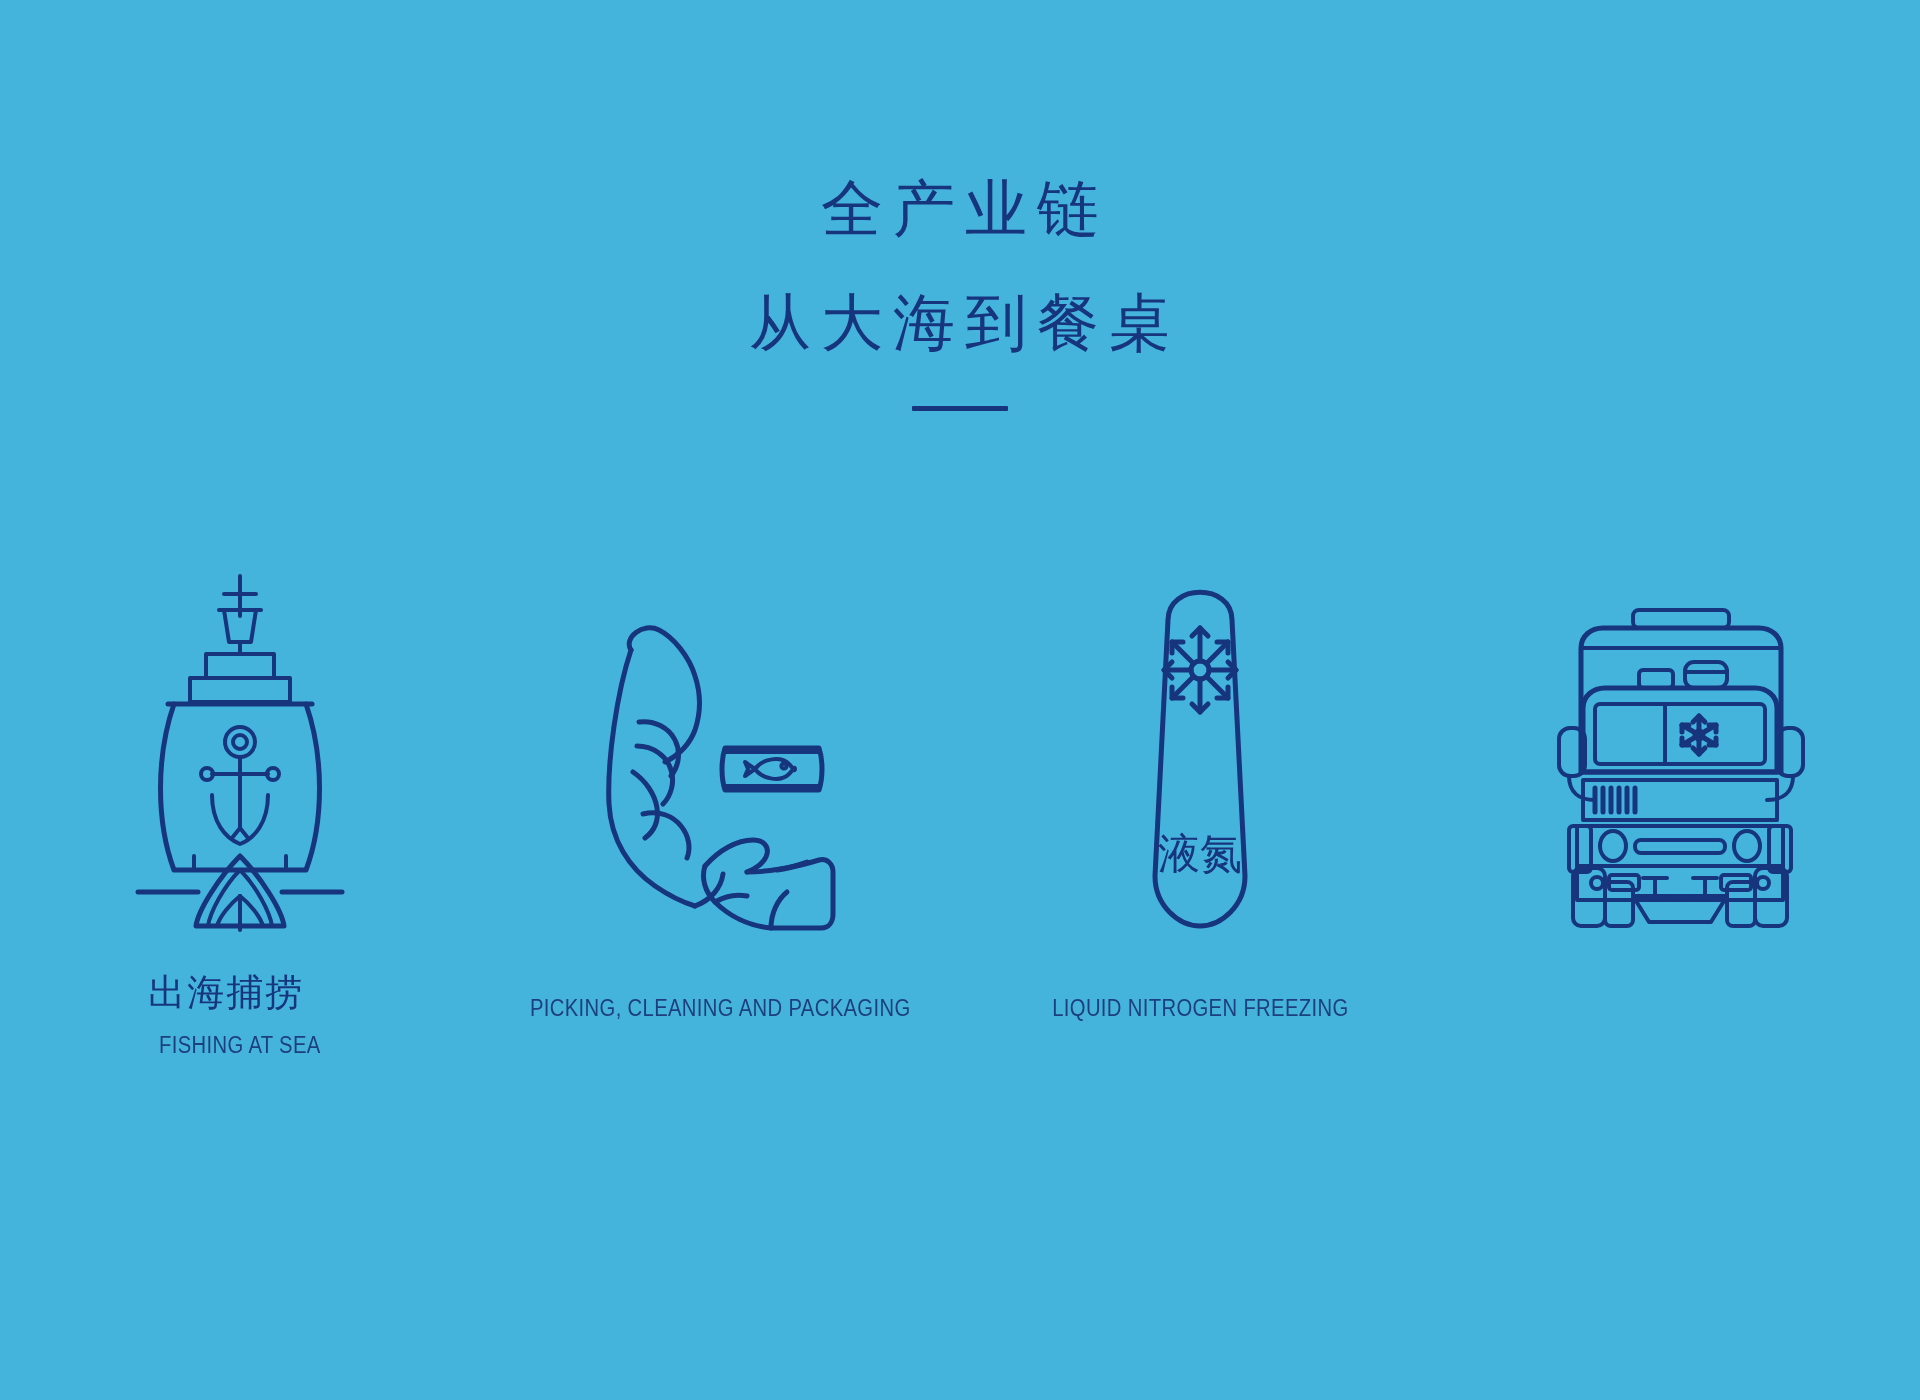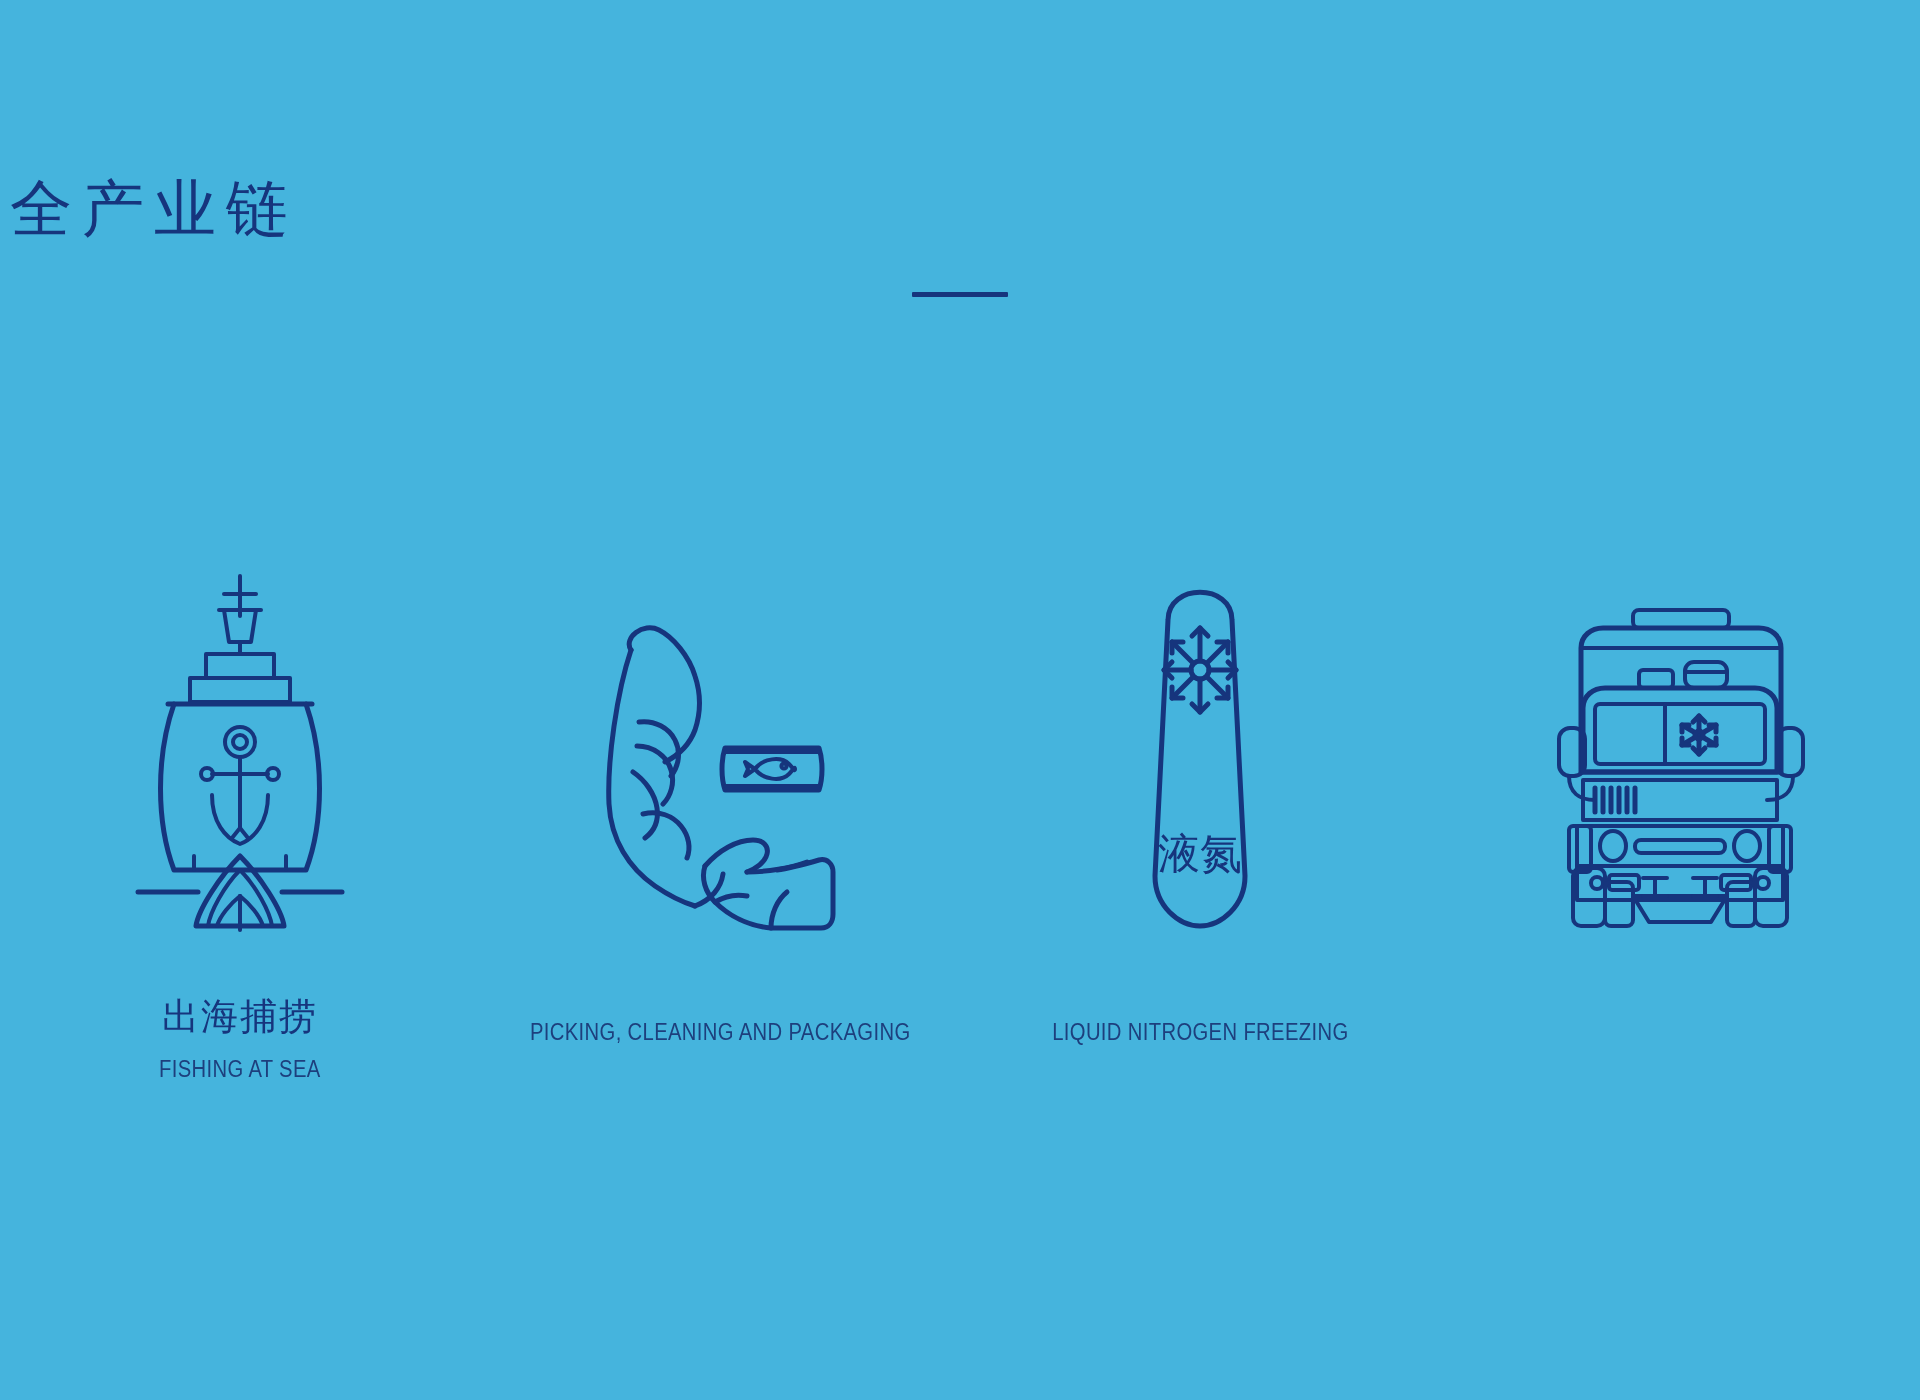--- a/index.html
+++ b/index.html
@@ -14,20 +14,21 @@
     overflow: hidden;
     position: relative;
   }
 
   
   .header {
     position: absolute;
     top: 178px;
     left: 0;
     width: 1920px;
+    text-align: center;
   }
   .title-line {
     color: #16357d;
     font-family: "Liberation Serif", "DejaVu Serif", serif;
     font-size: 62px;
     font-weight: 400;
     letter-spacing: 10px;
     line-height: 1.0;
     text-indent: 10px;
   }
@@ -81,22 +82,22 @@
     vector-effect: non-scaling-stroke;
   }
   .icon-box svg .thin  { stroke-width: 4; }
   .icon-box svg text {
     fill: #16357d;
     stroke: none;
     font-family: "Liberation Sans", "DejaVu Sans", sans-serif;
   }
 
   .labels {
-    margin-top: 68px;
-    text-align: center;
+    margin-top: 44px;
+    text-align: left;
     line-height: 1;
   }
   .label-cn {
     color: #16357d;
     font-size: 37px;
     font-weight: 400;
     letter-spacing: 2px;
     white-space: nowrap;
   }
   .label-en {
@@ -108,20 +109,21 @@
     white-space: nowrap;
     transform: scaleX(0.88);
     transform-origin: center;
   }
 </style>
 </head>
 <body>
 
 <div class="header">
   <div class="title-line title-line-1">全产业链</div>
+  <div class="title-line title-line-2">从大海到餐桌</div>
   <div class="divider-wrap">
     <div class="divider"></div>
   </div>
 </div>
 
 <div class="columns">
 
   <div class="col">
     <div class="icon-box">
       <svg width="240" height="360" viewBox="0 0 240 360">

